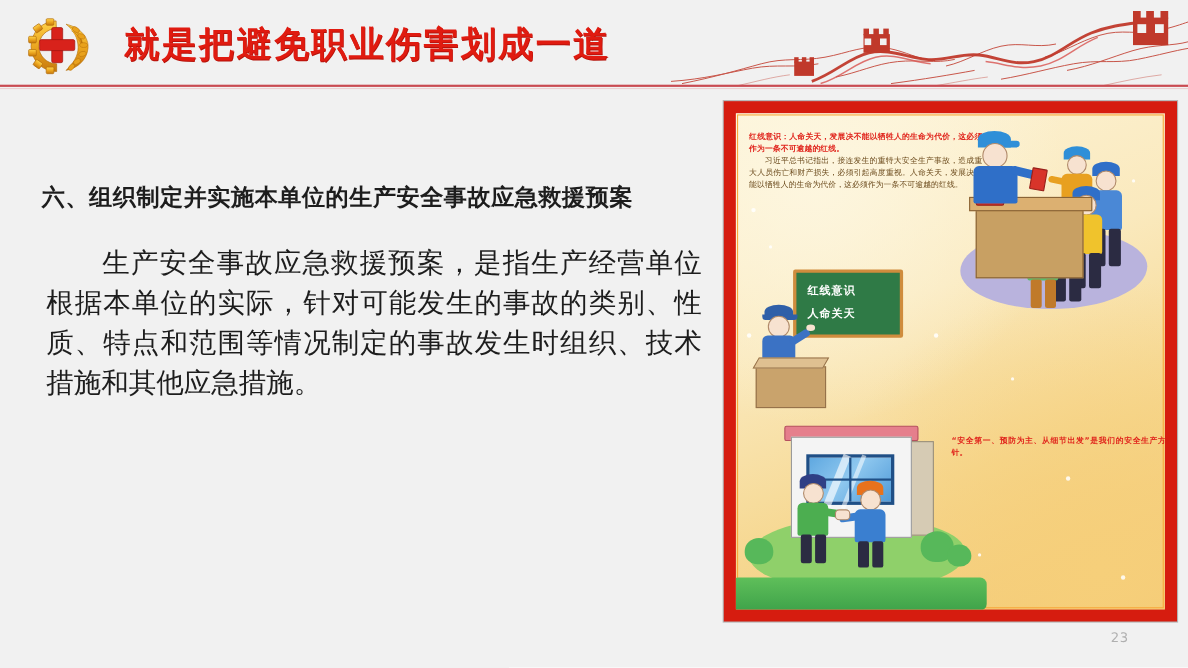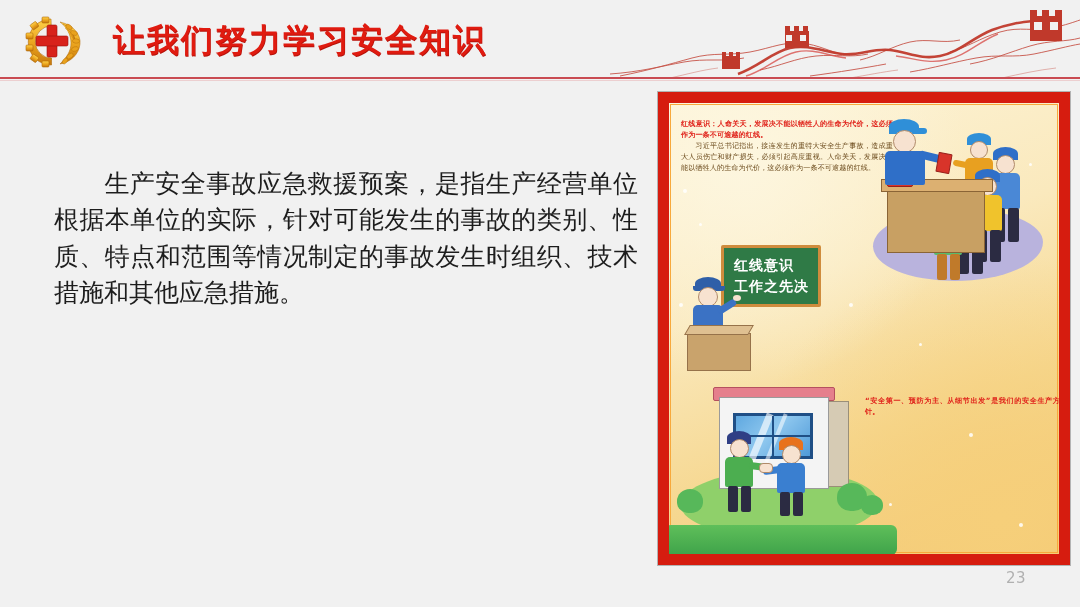--- a/index.html
+++ b/index.html
@@ -75,21 +75,21 @@
     font-weight: bold;
     color: #1d1d1d;
     letter-spacing: 0.5px;
     line-height: 1.3;
     margin: 0 0 28px 0;
   }
   .para {
     font-size: 25px;
     line-height: 1.45;
     color: #1d1d1d;
-    margin: 0 0 28px 16px;
+    margin: 0 0 28px 4px;
     text-align: justify;
     text-justify: inter-ideograph;
     letter-spacing: 0px;
   }
   .para .indent { display: inline-block; width: 2em; }
   .hl-red { color: #dd3322; }
 
   
   .poster {
     position: absolute;
@@ -150,21 +150,21 @@
     width: 100px; height: 62px;
     background: #2f7a46;
     border: 3px solid #cf8c3d;
     box-sizing: border-box;
     border-radius: 2px;
   }
   .bb-line {
     position: absolute;
     left: 10px;
     color: #ffffff;
-    font-size: 14px;
+    font-size: 10px;
     font-weight: bold;
     letter-spacing: 1px;
   }
   .bb-l1 { top: 9px; }
   .bb-l2 { top: 30px; }
   .bb-person { position: absolute; left: 0; top: 30px; width: 46px; height: 62px; }
   .bb-box {
     position: absolute; left: 0px; top: 88px;
     width: 64px; height: 38px;
     background: #c9a36c;
@@ -259,21 +259,21 @@
   .p-head { position:absolute; background:#f7e2d0; border:1px solid #b08a6a; border-radius:50%; box-sizing:border-box;}
   .p-cap  { position:absolute; border-radius:50% 50% 0 0; }
   .p-body { position:absolute; border-radius:5px 5px 2px 2px; }
   .p-leg  { position:absolute; background:#2b2b42; border-radius:2px; }
   .p-arm  { position:absolute; border-radius:3px; }
 
   .slide-number {
     position: absolute;
     right: 54px;
     bottom: 20px;
-    font-size: 15px;
+    font-size: 12px;
     color: #b0b0b0;
     letter-spacing: .5px;
   }
 </style>
 </head>
 <body>
 
 <div class="slide">
 
   <div class="header">
@@ -359,26 +359,27 @@
           <ellipse cx="45" cy="48" rx="3.4" ry="2.1" transform="rotate(-50 45 48)"></ellipse>
         </g>
 
         <g fill="#d8221b" stroke="#9c130e" stroke-width="0.6">
           <rect x="27" y="12" width="10" height="32" rx="1.5"></rect>
           <rect x="16" y="23" width="32" height="10" rx="1.5"></rect>
         </g>
       </svg>
     </div>
 
-    <div class="header-title">让我们努力学习安全知识</div>
+    <div class="header-title">就是把避免职业伤害划成一道</div>
     <div class="header-rule-a"></div>
     <div class="header-rule-b"></div>
   </div>
 
   <div class="content">
+    <div class="section-heading">六、组织制定并实施本单位的生产安全事故应急救援预案</div>
 
     <p class="para"><span class="indent"></span><span>生产安全事故应急救援预案，是指生产经营单位根据本单位的实际，针对可能发生的事故的类别、性质、特点和范围等情况制定的事故发生时组织、技术措施和其他应急措施。</span></p>
 
   </div>
 
   <div class="poster">
     <div class="poster-inner">
 
       <div class="sparkles">
         <span class="sp" style="left:14px; top:86px; width:4px; height:4px;"></span>
@@ -403,21 +404,21 @@
       </div>
 
       <div class="pt pt-right">
         <span class="lead">“安全第一、预防为主、从细节出发”是我们的安全生产方针。</span><br>
         <span class="ind"></span>
       </div>
 
       <div class="bb-scene">
         <div class="blackboard">
           <div class="bb-line bb-l1">红线意识</div>
-          <div class="bb-line bb-l2">工作之先决</div>
+          <div class="bb-line bb-l2">人命关天</div>
         </div>
         <div class="bb-person">
           <div class="p-cap" style="left:8px; top:2px; width:26px; height:13px; background:#2f5fa8;"></div>
           <div class="p-cap" style="left:6px; top:11px; width:32px; height:5px; background:#2f5fa8; border-radius:0 0 3px 3px;"></div>
           <div class="p-head" style="left:11px; top:12px; width:20px; height:20px;"></div>
           <div class="p-body" style="left:6px; top:30px; width:30px; height:30px; background:#3b72c4;"></div>
           <div class="p-arm" style="left:30px; top:28px; width:20px; height:7px; background:#3b72c4; transform:rotate(-32deg);"></div>
           <div class="p-arm" style="left:46px; top:20px; width:8px; height:6px; background:#f7e2d0; border-radius:50%;"></div>
         </div>
         <div class="bb-box"></div>

